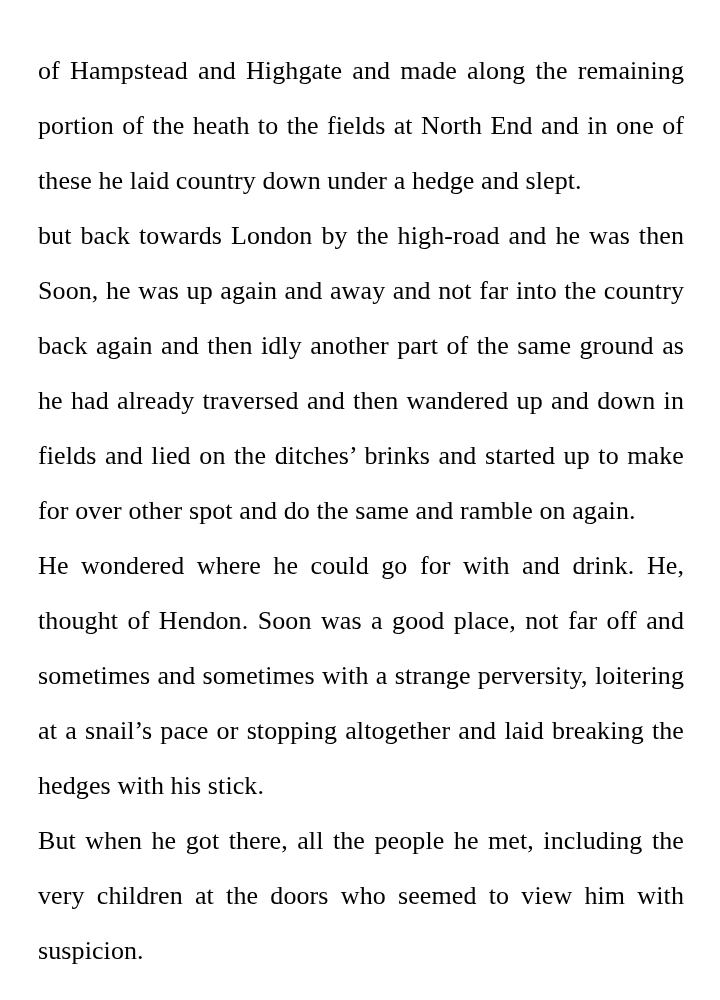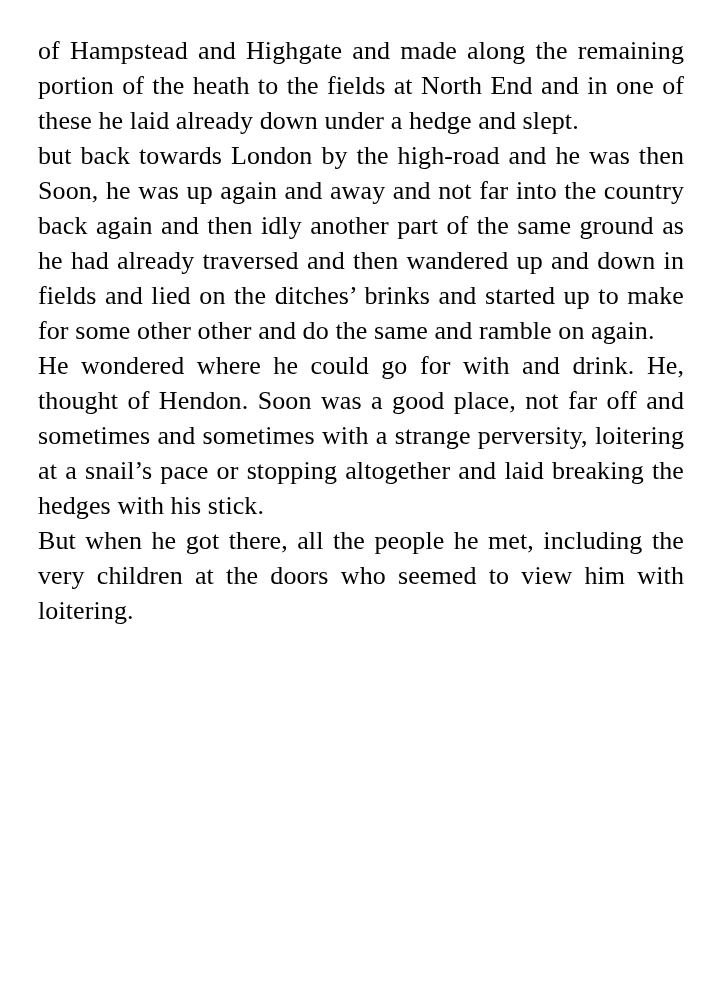--- a/index.html
+++ b/index.html
@@ -28,54 +28,55 @@
     margin: 0;
     padding: 0;
   }
   .line {
     font-size: 26px;
     line-height: 35px;
     letter-spacing: 0.1px;
     text-align: justify;
     text-align-last: justify;
     white-space: normal;
+    margin-top: 20px;
   }
   .line.para-end {
     text-align-last: left;
   }
 </style>
 </head>
 <body>
 
 <div class="page">
   <div class="text-block">
 
     <div class="paragraph">
       <div class="line">of Hampstead and Highgate and made along the remaining</div>
       <div class="line">portion of the heath to the fields at North End and in one of</div>
-      <div class="line para-end">these he laid already down under a hedge and slept.</div>
+      <div class="line para-end">these he laid country down under a hedge and slept.</div>
     </div>
 
     <div class="paragraph">
       <div class="line">but back towards London by the high-road and he was then</div>
       <div class="line">Soon, he was up again and away and not far into the country</div>
       <div class="line">back again and then idly another part of the same ground as</div>
       <div class="line">he had already traversed and then wandered up and down in</div>
       <div class="line">fields and lied on the ditches’ brinks and started up to make</div>
-      <div class="line para-end">for some other other and do the same and ramble on again.</div>
+      <div class="line para-end">for over other spot and do the same and ramble on again.</div>
     </div>
 
     <div class="paragraph">
       <div class="line">He wondered where he could go for with and drink. He,</div>
       <div class="line">thought of Hendon. Soon was a good place, not far off and</div>
       <div class="line">sometimes and sometimes with a strange perversity, loitering</div>
       <div class="line">at a snail’s pace or stopping altogether and laid breaking the</div>
       <div class="line para-end">hedges with his stick.</div>
     </div>
 
     <div class="paragraph">
       <div class="line">But when he got there, all the people he met, including the</div>
       <div class="line">very children at the doors who seemed to view him with</div>
-      <div class="line para-end">loitering.</div>
+      <div class="line para-end">suspicion.</div>
     </div>
 
   </div>
 </div>
 
 </body></html>

